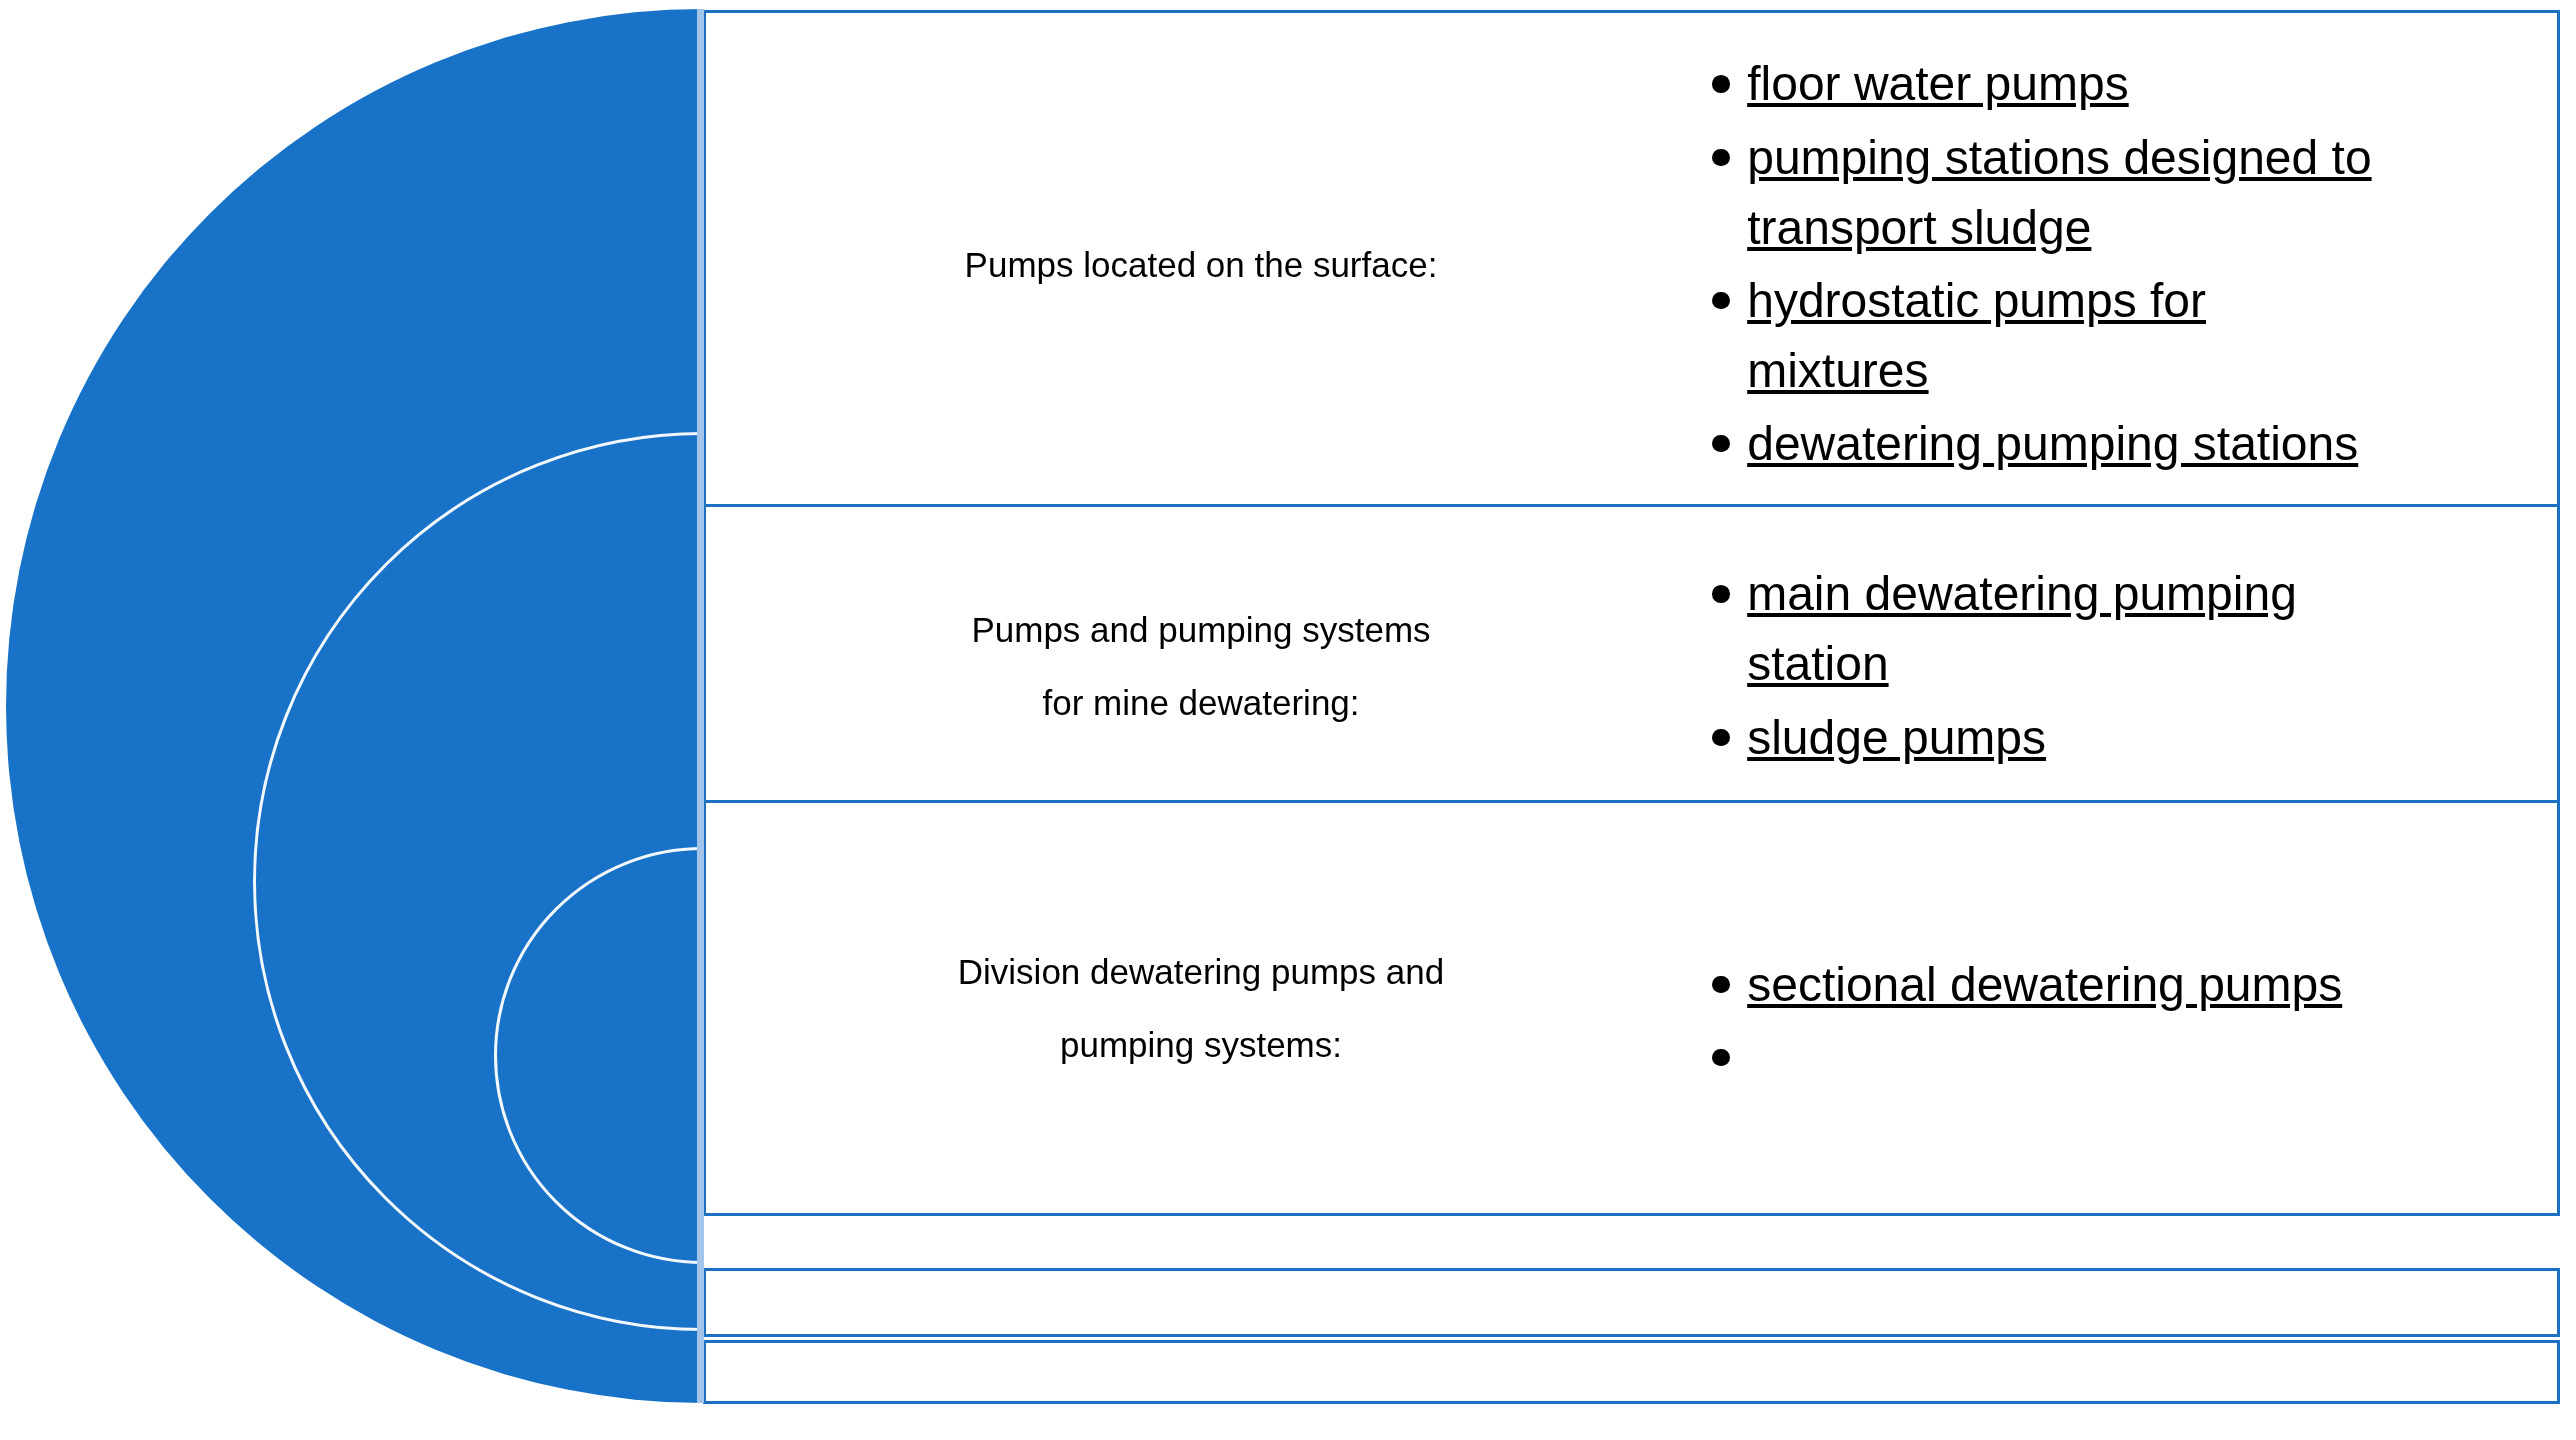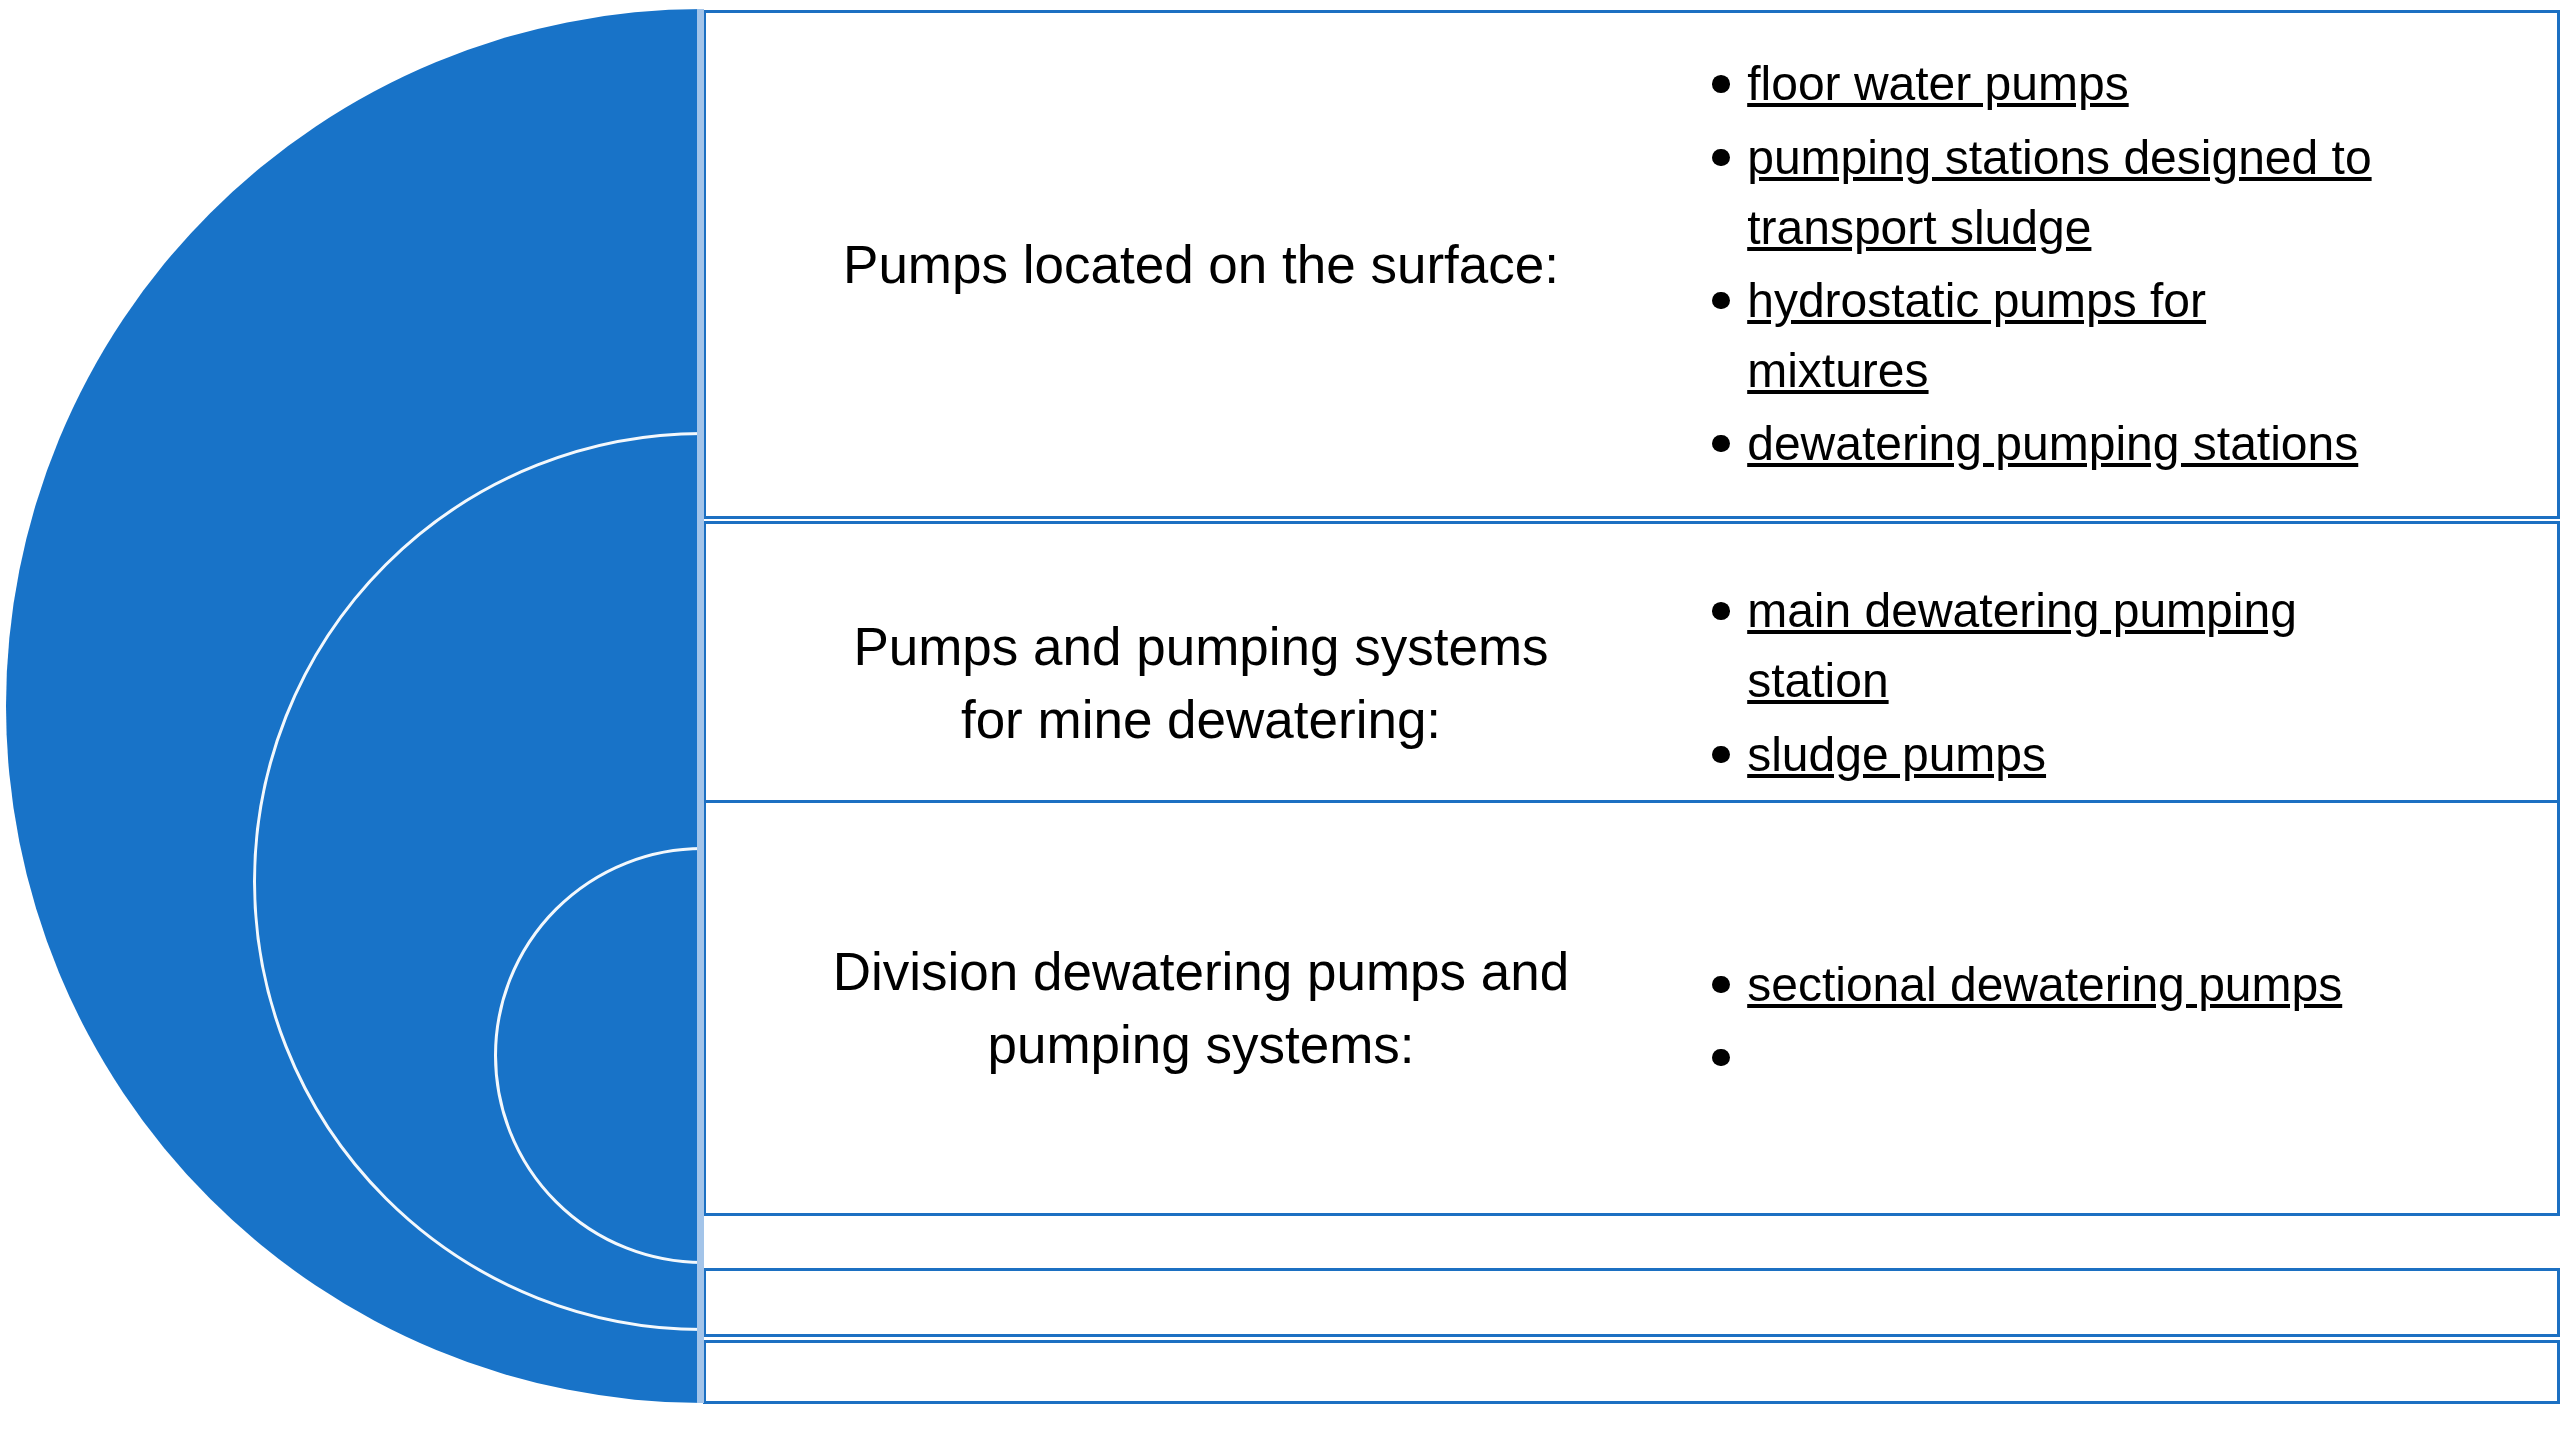--- a/index.html
+++ b/index.html
@@ -13,27 +13,27 @@
   .circle-fill{left:5.6px;top:8.8px;width:1394px;height:1394px;background:#1873C8;}
   .circle-mid{left:253px;top:432px;width:899px;height:899px;border:3.2px solid rgba(255,255,255,0.95);}
   .circle-in{left:494px;top:847px;width:417px;height:417px;border:3.2px solid rgba(255,255,255,0.95);}
   .edge-strip{position:absolute;left:697px;top:8.8px;width:7.2px;height:1394px;background:#A3C4E9;z-index:3;}
   
   .box{
     position:absolute;left:703px;width:1857px;box-sizing:border-box;background:#fff;
     border:3.2px solid #1C70C2;display:flex;z-index:2;
   }
   .b1{top:9.6px;height:509px;}
-  .b2{top:521px;height:324px;}
+  .b2{top:504px;height:324px;}
   .b3{top:800px;height:416px;}
   .b4{top:1268px;height:69px;}
   .b5{top:1340px;height:64px;}
   .hcell{width:990px;flex:none;display:flex;align-items:center;justify-content:center;}
   .heading{
-    font-size:53px;line-height:73px;text-align:center;white-space:pre-line;color:#000;
+    font-size:35px;line-height:73px;text-align:center;white-space:pre-line;color:#000;
   }
   .bcell{flex:1;display:flex;align-items:center;min-width:0;text-decoration:underline;}
   ul.bullets{list-style:none;margin:0;padding:0 19px 0 16px;}
   ul.bullets li{display:flex;margin:3.2px 0;}
   .dot{flex:none;width:17.6px;height:17.6px;border-radius:50%;background:#000;margin:26px 17.6px 0 0;}
   .btxt{font-size:48px;line-height:70px;white-space:pre-line;color:#000;}
 </style>
 </head>
 <body>
 

